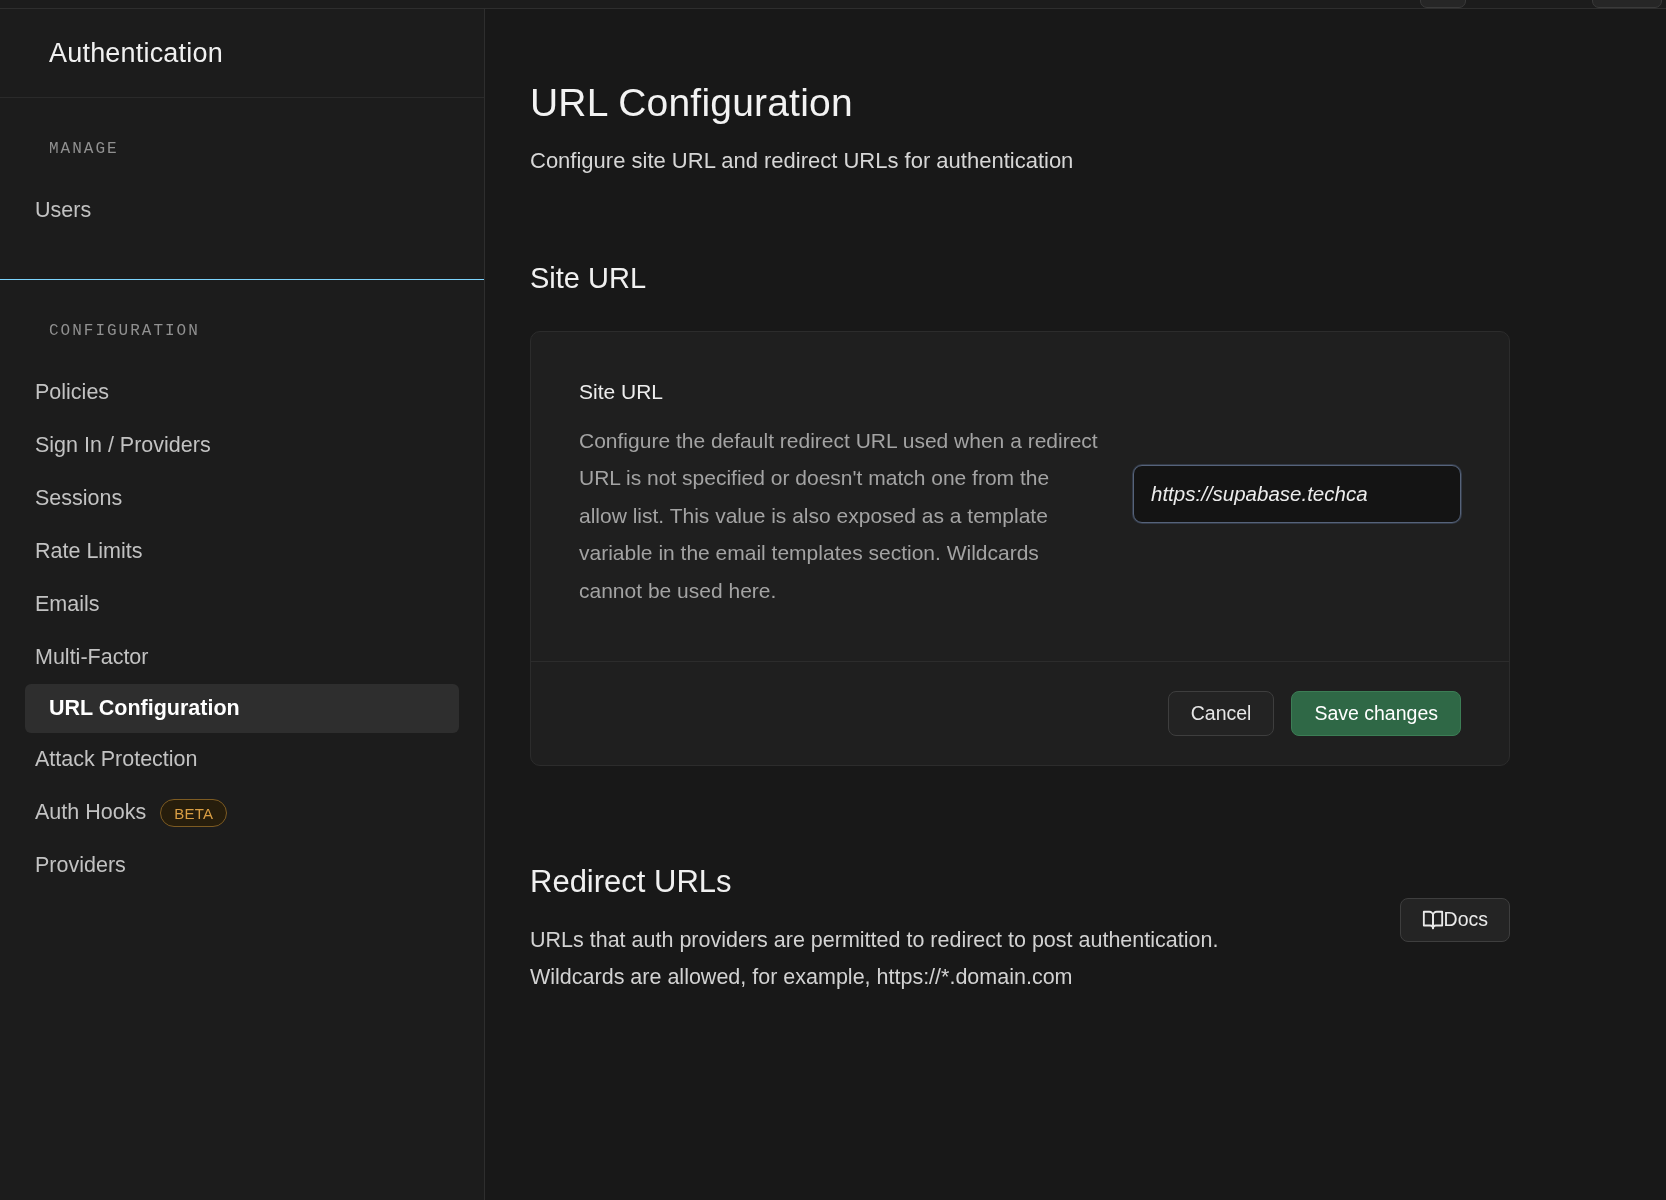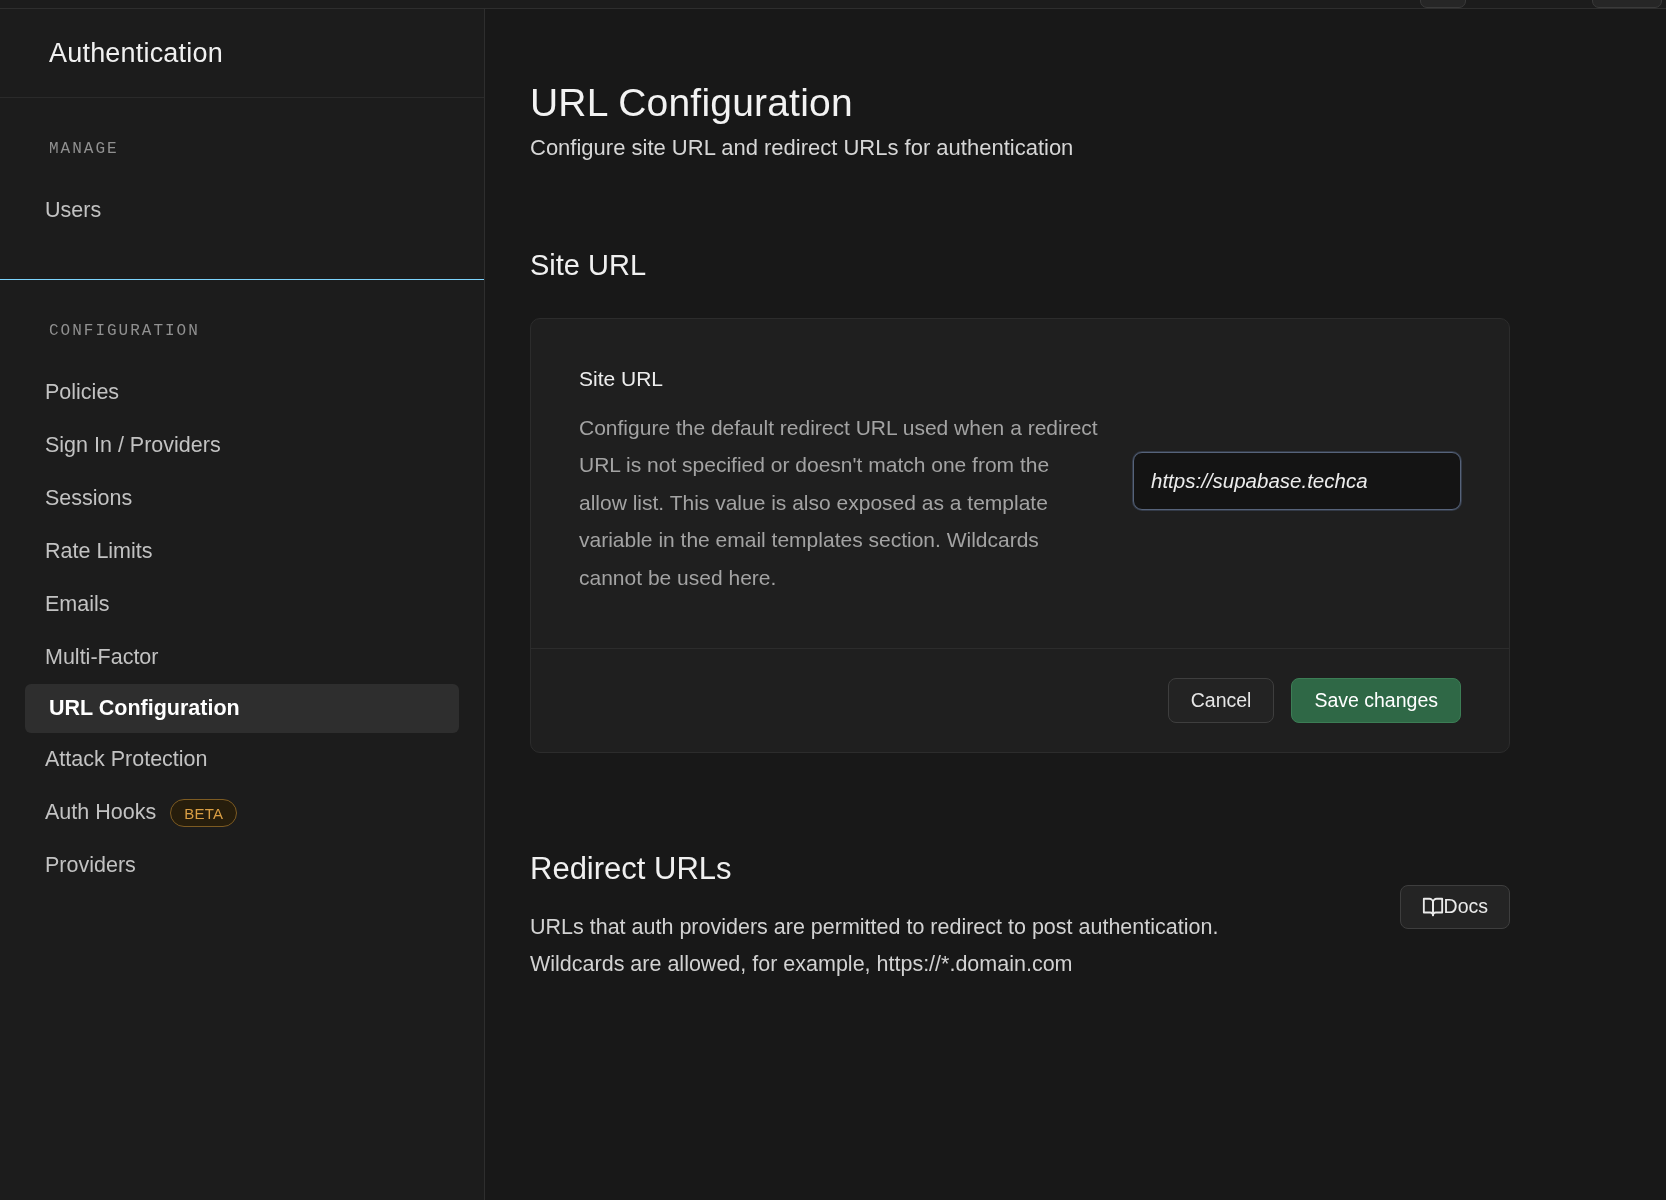--- a/index.html
+++ b/index.html
@@ -37,39 +37,39 @@
     font-size:27px; font-weight:500; color:#f0f0f0; letter-spacing:.2px;
   }
   .nav-section { padding-top:42px; padding-bottom:42px; }
   .nav-section + .nav-section { border-top:1px solid #7dd3fc; }
   .nav-section-label {
     margin-left:49px; margin-bottom:26px;
     font-family:"Liberation Mono", monospace;
     font-size:16px; letter-spacing:2px; color:#909090;
   }
   .nav-item {
-    height:53px; display:flex; align-items:center; padding-left:45px;
+    height:53px; display:flex; align-items:center; padding-left:35px;
     font-size:21.5px; color:#c2c2c2; cursor:pointer; gap:14px;
   }
   .nav-item.active {
     margin:0 25px; padding-left:24px; height:49px;
     background:#2e2e2e; border-radius:6px;
     color:#ffffff; font-weight:700;
   }
   .beta-badge {
     font-size:15px; line-height:1; padding:6px 13px 5px;
     border-radius:999px; color:#d99e44;
     border:1px solid #7d5b22; background:#261d0c;
     letter-spacing:.3px;
   }
 
   
   .main { flex:1; padding:72px 0 0 45px; background:#181818; overflow:hidden; }
   .page-title { font-size:39px; font-weight:500; color:#f2f2f2; letter-spacing:.2px; }
-  .page-subtitle { margin-top:10px; font-size:22px; color:#d6d6d6; font-weight:400; }
+  .page-subtitle { margin-top:23px; font-size:22px; color:#d6d6d6; font-weight:400; }
 
   .section-heading { margin-top:88px; font-size:29px; font-weight:500; color:#f0f0f0; }
 
   
   .card {
     margin-top:36px; width:980px;
     background:#1f1f1f; border:1px solid #2c2c2c; border-radius:10px;
   }
   .card-body {
     display:flex; justify-content:space-between; align-items:center;

